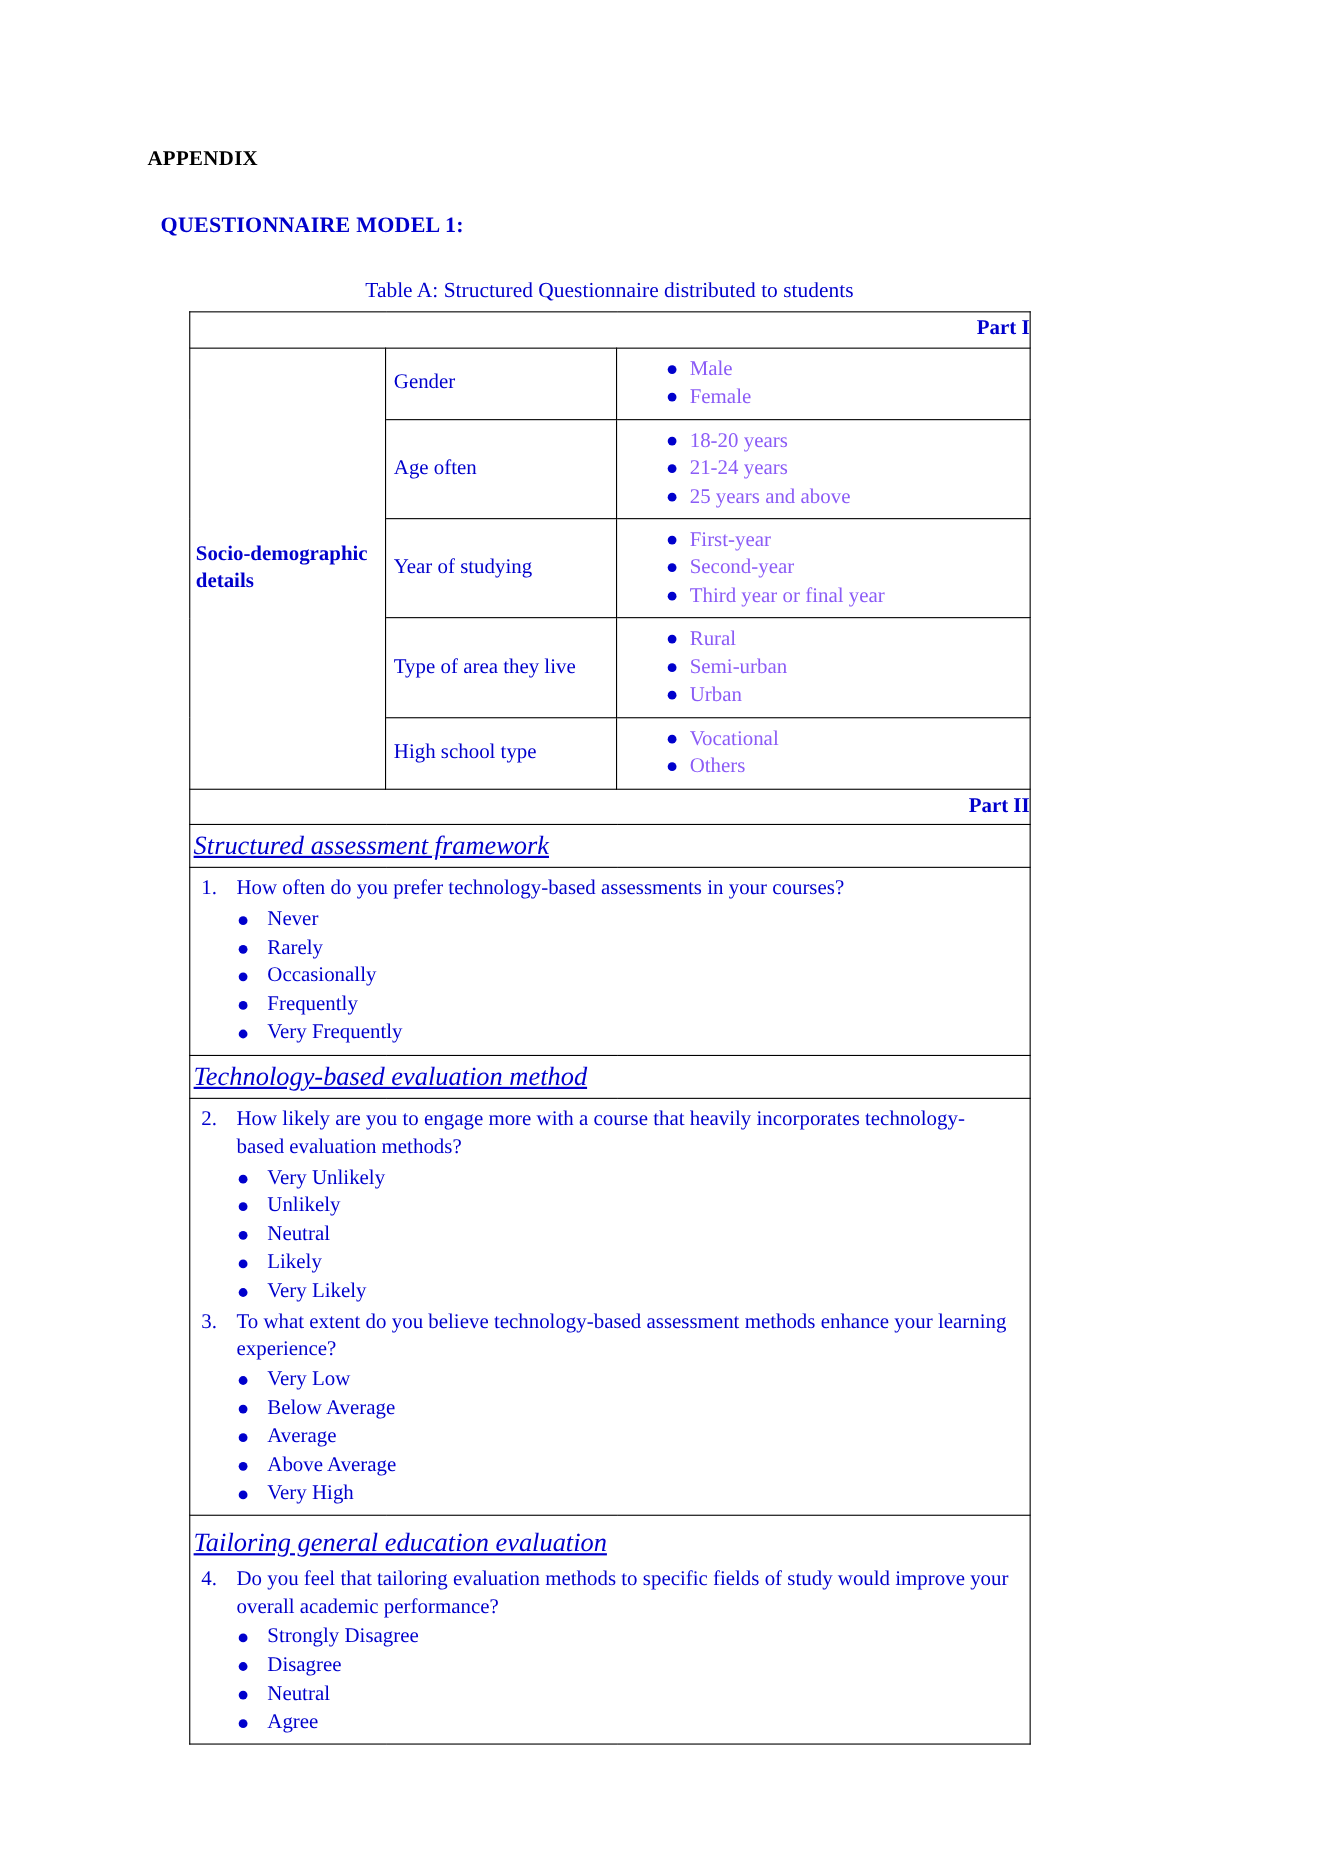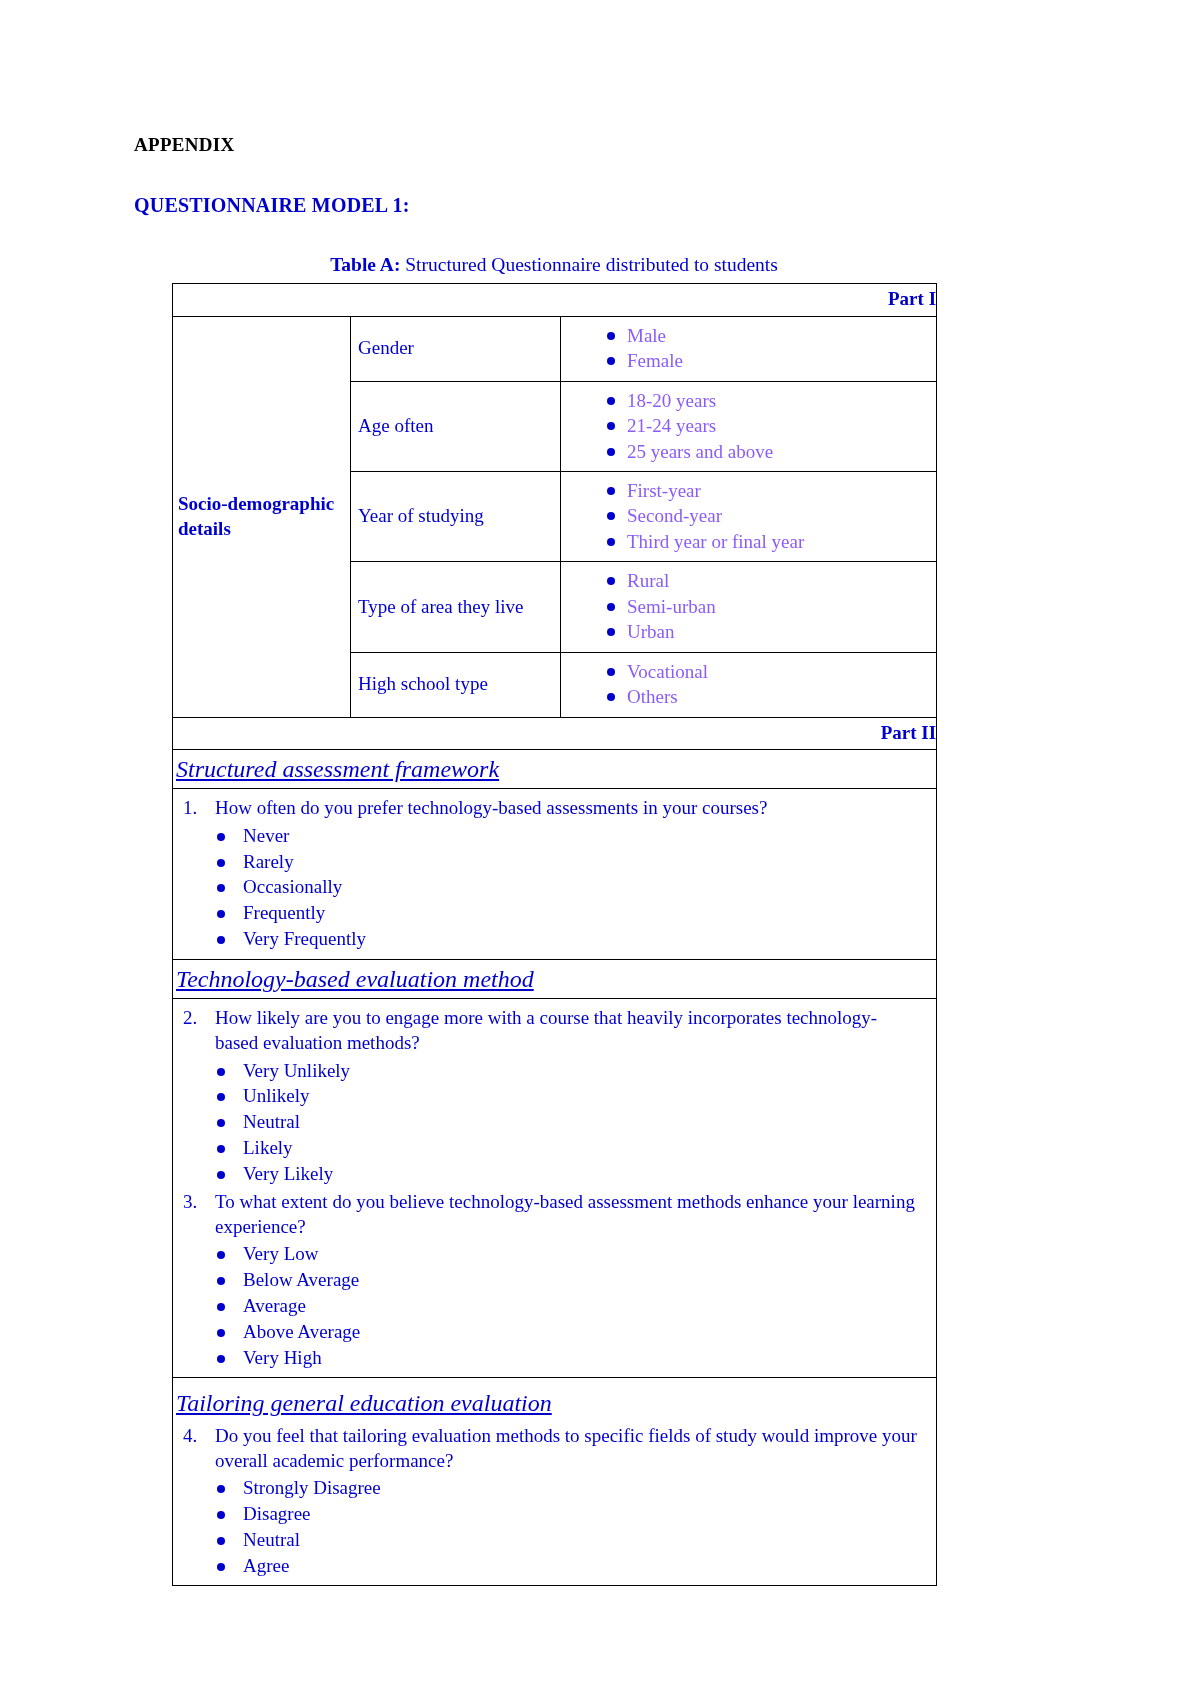--- a/index.html
+++ b/index.html
@@ -27,39 +27,39 @@
     left: 134px;
     top: 134px;
     font-size: 19px;
     font-weight: bold;
     color: #000000;
     letter-spacing: 0.3px;
   }
 
   .model-title {
     position: absolute;
-    left: 134px;
+    left: 146px;
     top: 194px;
     font-size: 20px;
     font-weight: bold;
     color: #0000CC;
     letter-spacing: 0.2px;
   }
 
   .table-caption {
     position: absolute;
     left: 172px;
     top: 254px;
     width: 764px;
     text-align: center;
     font-size: 19.5px;
     color: #0000CC;
   }
   .table-caption .cap-bold {
-    font-weight: bold;
+    font-weight: normal;
   }
 
   table.qtable {
     position: absolute;
     left: 172px;
     top: 283px;
     width: 764px;
     border-collapse: collapse;
     table-layout: fixed;
   }

